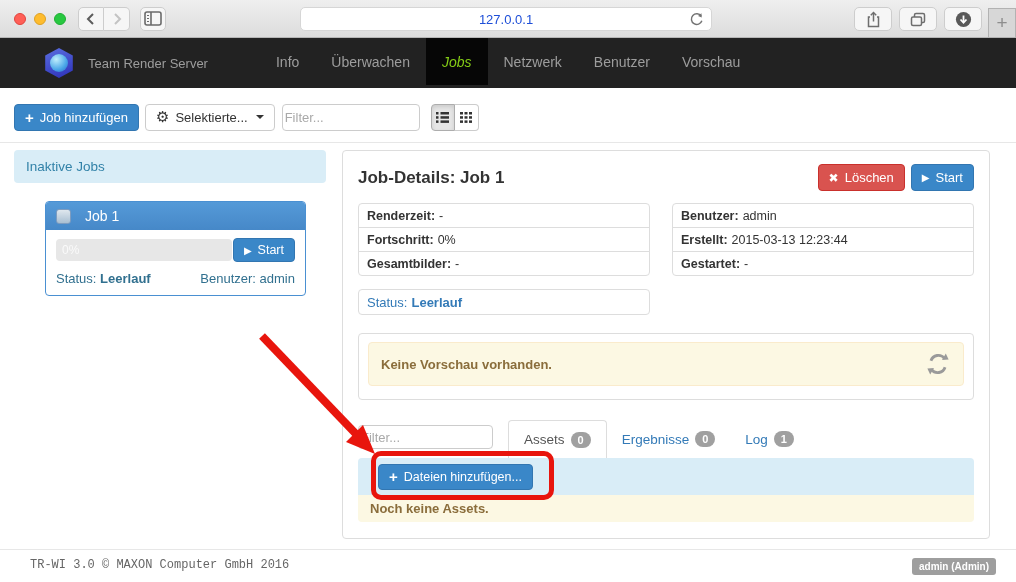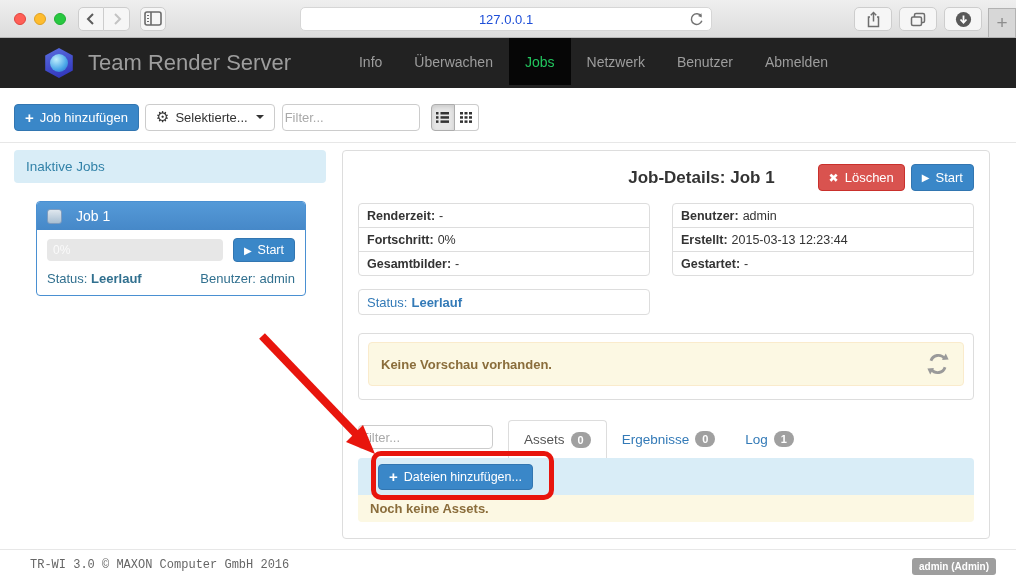--- a/index.html
+++ b/index.html
@@ -20,24 +20,24 @@
   .urlbar { position:absolute; left:300px; width:412px; top:7px; height:24px; background:#fff; border:1px solid #d6d6d6; border-radius:5px; display:flex; align-items:center; justify-content:center; font-size:13px; color:#1d4ed8; }
   .urlbar .reload { position:absolute; right:6px; top:3px; }
   .chrome-right { position:absolute; right:34px; top:7px; display:flex; gap:7px; }
   .newtab { position:absolute; right:0; top:8px; width:28px; height:30px; background:#d7d7d7; border:1px solid #b2b2b2; color:#8d8d8d; font-size:19px; display:flex; align-items:center; justify-content:center; }
 
   
   .navbar { height:50px; background:#222; display:flex; align-items:center; }
   .brand { display:flex; align-items:center; gap:14px; margin-left:44px; }
   .logo { width:30px; height:30px; clip-path:polygon(50% 0,96% 25%,96% 75%,50% 100%,4% 75%,4% 25%); background:linear-gradient(160deg,#5b6fe0,#2c2fb8); position:relative; }
   .logo::after { content:""; position:absolute; left:6px; top:6px; width:18px; height:18px; border-radius:50%; background:radial-gradient(circle at 35% 30%,#bfeefc,#4aa6e8 60%,#2b62c8); }
-  .brand-text { color:#9d9d9d; font-size:22px; }
+  .brand-text { color:#9d9d9d; font-size:13px; }
   .nav-items { display:flex; margin-left:52px; height:50px; }
   .nav-item { color:#9d9d9d; font-size:14px; padding:4px 16px; display:flex; align-items:center; height:47px; cursor:pointer; }
-  .nav-item.active { background:#060606; color:#22c55e; }
+  .nav-item.active { background:#060606; color:#84cc16;font-style:italic; }
 
   
   .toolbar { padding:16px 14px 12px 14px; display:flex; align-items:center; border-bottom:1px solid #e7e7e7; height:55px; }
   .btn { display:inline-flex; align-items:center; gap:6px; font-size:13px; border-radius:4px; padding:0 10px; height:27px; cursor:pointer; border:1px solid transparent; white-space:nowrap; }
   .btn-primary { background:#3a87c8; border-color:#3276b1; color:#fff; }
   .btn-danger { background:#d9534f; border-color:#c9302c; color:#fff; }
   .btn-default { background:#fff; border-color:#ccc; color:#333; }
   .plus-glyph { font-weight:bold; font-size:15px; line-height:1; }
   .caret { width:0; height:0; border-left:4px solid transparent; border-right:4px solid transparent; border-top:4px solid #333; margin-left:2px; }
   .input { height:27px; border:1px solid #ccc; border-radius:4px; padding:0 2px; font-size:13px; color:#333; font-family:inherit; }
@@ -46,34 +46,34 @@
   .viewgroup { display:flex; margin-left:11px; }
   .vbtn { width:24px; height:27px; border:1px solid #ccc; background:#fff; display:flex; align-items:center; justify-content:center; cursor:pointer; }
   .vbtn.first { border-radius:4px 0 0 4px; }
   .vbtn.last { border-radius:0 4px 4px 0; border-left:none; }
   .vbtn.active { background:#e6e6e6; border-color:#adadad; box-shadow:inset 0 2px 4px rgba(0,0,0,.12); }
 
   
   .content { display:flex; height:406px; }
   .sidebar { width:342px; padding:7px 16px 0 14px; }
   .side-header { background:#d9edf7; color:#3282a8; font-size:13.5px; border-radius:4px; padding:5px 12px; height:33px; display:flex; align-items:center; }
-  .job-card { margin:18px 20px 0 22px; border:1px solid #4a90d2; border-radius:4px; background:#fff; }
+  .job-card { margin:18px 20px 0 31px; border:1px solid #4a90d2; border-radius:4px; background:#fff; }
   .job-card-header { background:linear-gradient(#559ad8,#4688c8); border-radius:3px 3px 0 0; height:28px; display:flex; align-items:center; padding:0 10px; gap:14px; }
   .job-checkbox { width:15px; height:15px; border-radius:3px; border:1px solid #7d9cc0; background:linear-gradient(#dfe7ee,#a9bfd2); cursor:pointer; }
   .job-title { color:#fff; font-size:14px; }
   .job-card-body { padding:8px 10px 9px 10px; }
   .job-row1 { display:flex; align-items:center; justify-content:space-between; }
   .progress { width:176px; height:22px; background:#e7e7e7; border-radius:4px; color:#fafafa; font-size:12px; display:flex; align-items:center; padding:0 6px; }
   .job-start { height:24px; font-size:12.5px; }
   .job-row2 { display:flex; justify-content:space-between; margin-top:9px; font-size:13px; color:#31708f; }
   .job-row2 b { font-weight:bold; }
 
   .main-col { flex:1; margin:7px 26px 0 0; }
   .panel { border:1px solid #ddd; border-radius:4px; padding:13px 15px 16px 15px; background:#fff; }
-  .panel-head { display:flex; align-items:center; justify-content:flex-end;gap:43px; }
+  .panel-head { display:flex; align-items:center; justify-content:space-between;gap:43px; }
   .panel-title { font-size:17px; font-weight:bold; color:#333; }
   .panel-head-btns { display:flex; gap:6px; }
   .x-glyph { font-size:12px; }
   .play-glyph { font-size:10px; }
 
   .details { display:grid; grid-template-columns:292px 1fr; column-gap:22px; margin-top:12px; }
   .dtable { display:flex; flex-direction:column; }
   .drow { border:1px solid #ddd; padding:3px 8px; font-size:12.5px; color:#333; height:25px; display:flex; align-items:center; gap:4px; margin-top:-1px; background:#fff; }
   .drow:first-child { border-radius:4px 4px 0 0; margin-top:0; }
   .drow:last-child { border-radius:0 0 4px 4px;padding-left:8px; }
@@ -187,21 +187,21 @@
     <div class="brand">
       <div class="logo"></div>
       <div class="brand-text">Team Render Server</div>
     </div>
     <div class="nav-items">
       <div class="nav-item">Info</div>
       <div class="nav-item">Überwachen</div>
       <div class="nav-item active">Jobs</div>
       <div class="nav-item">Netzwerk</div>
       <div class="nav-item">Benutzer</div>
-      <div class="nav-item">Abmelden</div>
+      <div class="nav-item">Vorschau</div>
     </div>
   </div>
 
   <div class="toolbar">
     <div class="btn btn-primary">
       <span class="plus-glyph">+</span>
       <span>Job hinzufügen</span>
     </div>
     <div class="btn btn-default" style="margin-left:6px;">
       <span style="font-size:15px;">⚙</span>

